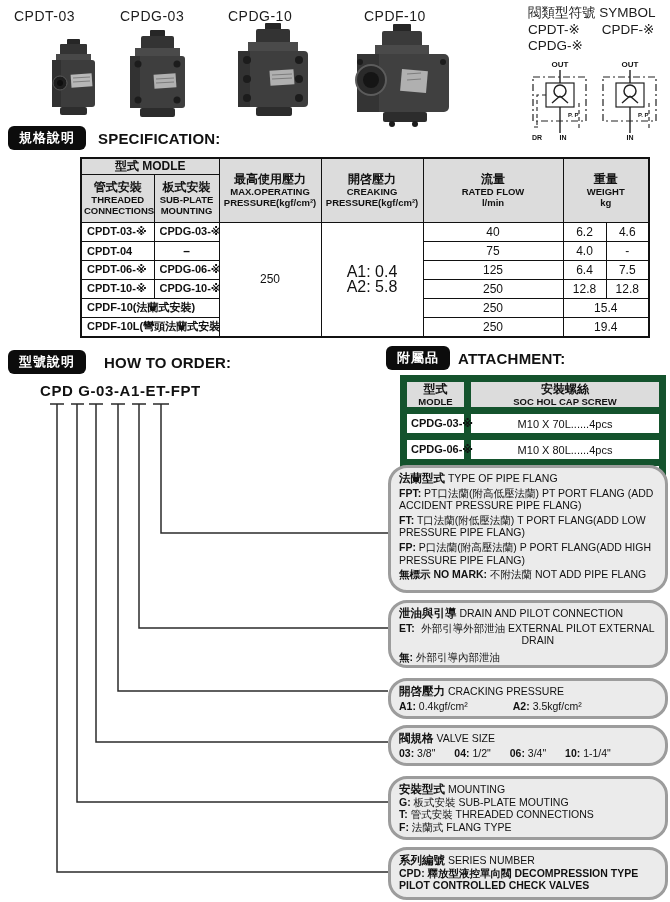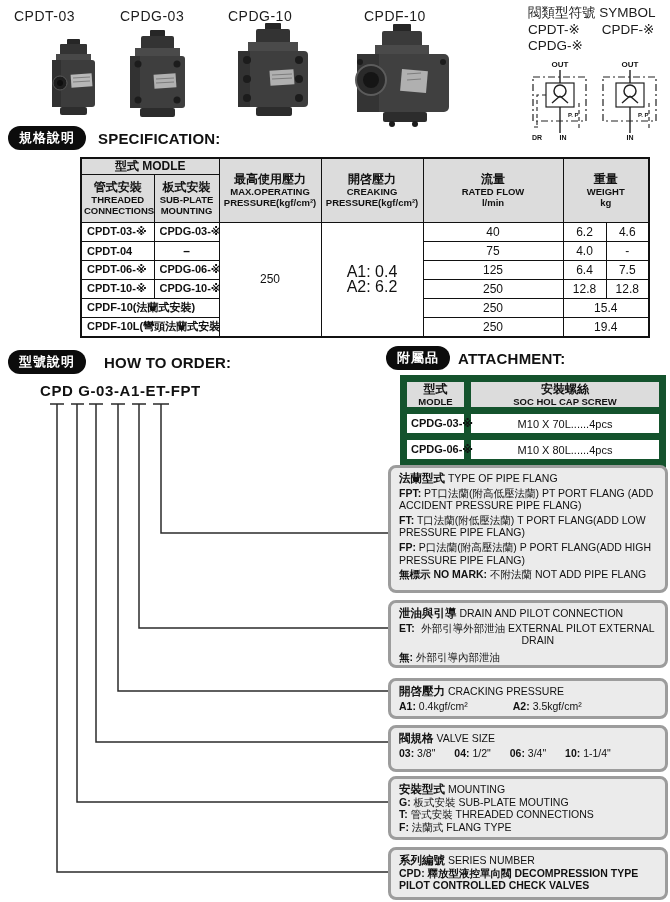--- a/index.html
+++ b/index.html
@@ -9,21 +9,21 @@
   
   .prod-label{position:absolute;font-size:14px;letter-spacing:.5px;color:#1c1c1c;white-space:nowrap;}
 
   
   .sym-head{position:absolute;left:528px;top:5px;font-size:13.5px;line-height:16.5px;color:#1c1c1c;}
   .sym-models{white-space:nowrap;}
   .sym-models span{margin-right:22px;}
 
   
   .pill{position:absolute;background:#0c0c0c;color:#fff;font-weight:bold;font-size:13px;
-        border-radius:12px;padding:3px 11px;letter-spacing:1px;white-space:nowrap;}
+        border-radius:6px;padding:3px 11px;letter-spacing:1px;white-space:nowrap;}
   .sec-head{position:absolute;font-weight:bold;font-size:15px;letter-spacing:.2px;white-space:nowrap;}
 
   
   table{border-collapse:collapse;table-layout:fixed;}
   .spec{position:absolute;left:80px;top:157px;width:568px;border:2px solid #111;font-size:11px;}
   .spec th,.spec td{border:1px solid #111;padding:0 2px;text-align:center;vertical-align:middle;overflow:hidden;}
   .spec th{background:#dcdcdc;font-weight:bold;}
   .hzh{font-size:12px;line-height:14px;}
   .hen{font-size:9.5px;line-height:11px;font-weight:bold;}
   .spec td{height:18px;font-size:12px;background:#fff;}
@@ -36,21 +36,21 @@
 
   
   .att{position:absolute;left:400px;top:375px;width:263px;border:2px solid #111;font-size:11px;z-index:2;}
   .att th,.att td{border:7px solid #14532d;text-align:center;vertical-align:middle;padding:0 2px;margin-top:24px;}
   .att th{background:#dcdcdc;font-weight:bold;}
   .att td{height:19px;background:#fff;}
   .att td.model{font-weight:bold;text-align:left;padding-left:4px;white-space:nowrap;}
 
   
   .obox{position:absolute;left:388px;width:280px;box-sizing:border-box;background:#ebebeb;
-        border:3px solid #9c9c9c;border-radius:8px;padding:4px 8px;font-size:10.5px;
+        border:3px solid #9c9c9c;border-radius:19px;padding:4px 8px;font-size:10.5px;
         line-height:12.6px;z-index:2;color:#111;}
   .obox .t-zh{font-weight:bold;font-size:11.5px;}
   .obox .t-en{font-size:10.5px;}
   .oitem{margin-top:2px;}
   .oitem b{font-weight:bold;}
   .inline-item{margin-right:16px;white-space:nowrap;}
   .hang{display:flex;margin-top:2px;text-align:center;}
   .hang b{flex:0 0 auto;margin-right:4px;}
   .hang span{flex:1;}
 
@@ -216,21 +216,21 @@
         <div class="hen">SUB-PLATE</div>
         <div class="hen">MOUNTING</div>
       </th>
     </tr>
     <tr>
       <td class="model">CPDT-03-※</td>
       <td class="model">CPDG-03-※</td>
       <td rowspan="6">250</td>
       <td rowspan="6">
         <div class="crk">A1: 0.4</div>
-        <div class="crk">A2: 6.2</div>
+        <div class="crk">A2: 5.8</div>
       </td>
       <td>40</td>
       <td>6.2</td>
       <td>4.6</td>
     </tr>
     <tr>
       <td class="model">CPDT-04</td>
       <td style="font-weight:bold">–</td>
       <td>75</td>
       <td>4.0</td>
@@ -330,21 +330,21 @@
   </div>
 
   <div class="obox" style="top:678px;height:41px">
     <div><span class="t-zh">開啓壓力</span> <span class="t-en">CRACKING PRESSURE</span></div>
     <div class="oitem">
       <span class="inline-item" style="margin-right:42px"><b>A1:</b> <span>0.4kgf/cm²</span></span>
       <span class="inline-item"><b>A2:</b> <span>3.5kgf/cm²</span></span>
     </div>
   </div>
 
-  <div class="obox" style="top:725px;height:47px">
+  <div class="obox" style="top:725px;height:41px">
     <div><span class="t-zh">閥規格</span> <span class="t-en">VALVE SIZE</span></div>
     <div class="oitem">
       <span class="inline-item"><b>03:</b> <span>3/8"</span></span>
       <span class="inline-item"><b>04:</b> <span>1/2"</span></span>
       <span class="inline-item"><b>06:</b> <span>3/4"</span></span>
       <span class="inline-item" style="margin-right:0"><b>10:</b> <span>1-1/4"</span></span>
     </div>
   </div>
 
   <div class="obox" style="top:776px;height:64px">

